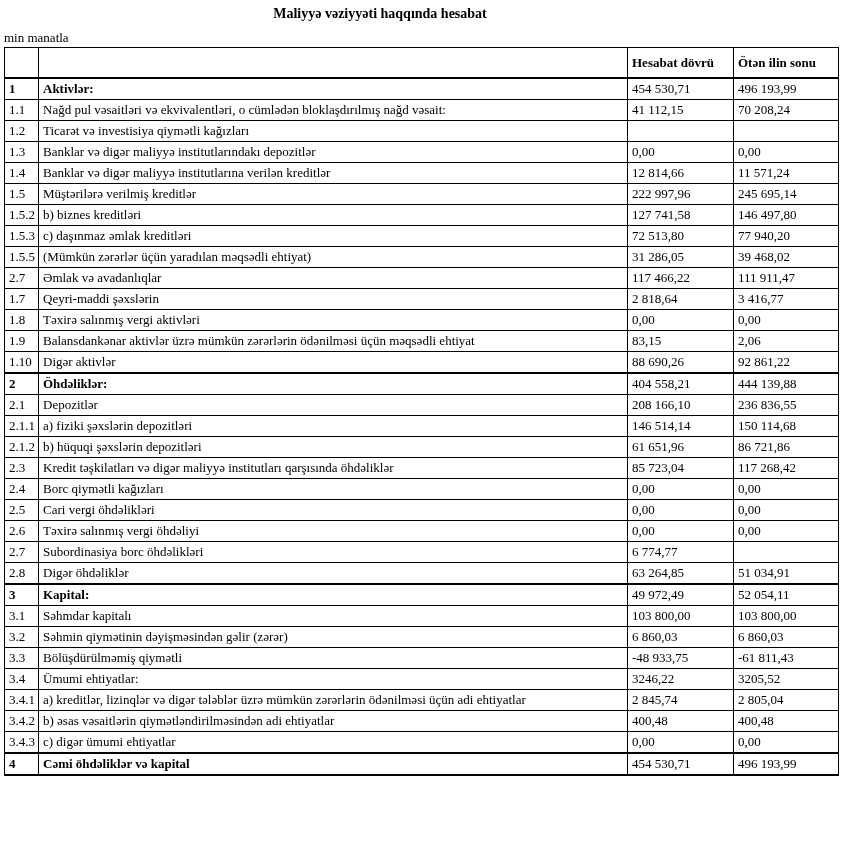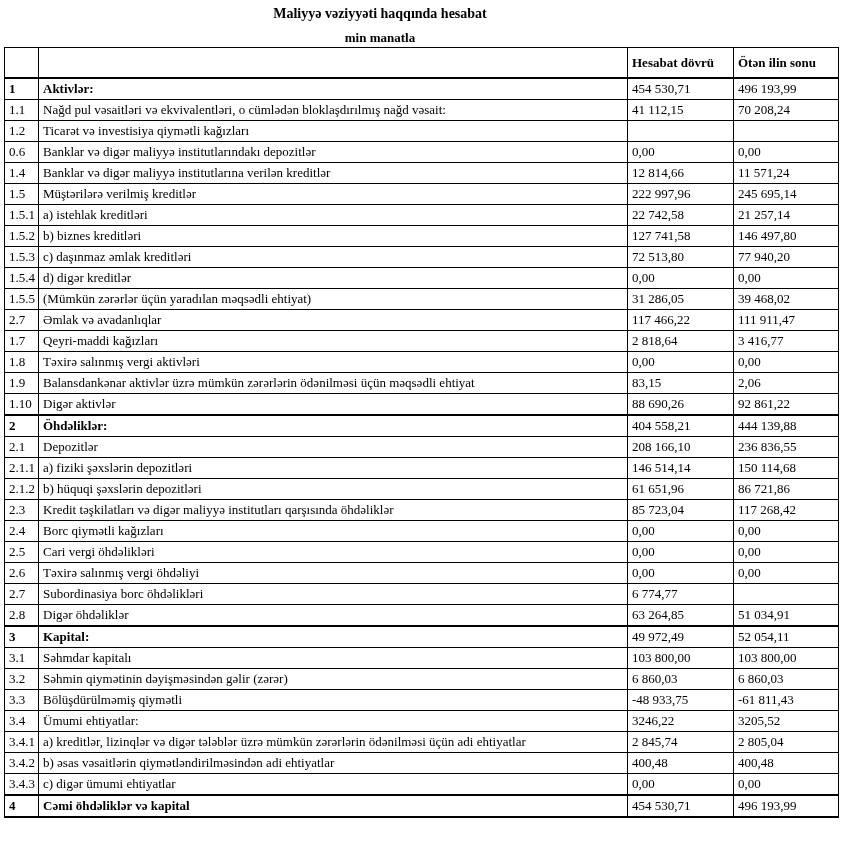--- a/index.html
+++ b/index.html
@@ -19,22 +19,22 @@
     padding: 6px 4px 0 4px;
   }
   .report-title {
     text-align: center;
     font-weight: bold;
     font-size: 14px;
     margin: 0;
     line-height: 16px;
   }
   .unit-note {
-    text-align: center;
-    font-weight: bold;
+    text-align: left;
+    font-weight: normal;
     font-size: 13px;
     margin-top: 9px;
     margin-bottom: 2px;
     line-height: 14px;
   }
   table.fin-table {
     border-collapse: collapse;
     table-layout: fixed;
     width: 834px;
     border: 1px solid #000;
@@ -110,76 +110,64 @@
           <td class="value-cell">41 112,15</td>
           <td class="value-cell">70 208,24</td>
         </tr>
         <tr>
           <td class="no-cell">1.2</td>
           <td class="label-cell">Ticarət və investisiya qiymətli kağızları</td>
           <td class="value-cell"></td>
           <td class="value-cell"></td>
         </tr>
         <tr>
-          <td class="no-cell">0.6</td>
+          <td class="no-cell">1.3</td>
           <td class="label-cell">Banklar və digər maliyyə institutlarındakı depozitlər</td>
           <td class="value-cell">0,00</td>
           <td class="value-cell">0,00</td>
         </tr>
         <tr>
           <td class="no-cell">1.4</td>
           <td class="label-cell">Banklar və digər maliyyə institutlarına verilən kreditlər</td>
           <td class="value-cell">12 814,66</td>
           <td class="value-cell">11 571,24</td>
         </tr>
         <tr>
           <td class="no-cell">1.5</td>
           <td class="label-cell">Müştərilərə verilmiş kreditlər</td>
           <td class="value-cell">222 997,96</td>
           <td class="value-cell">245 695,14</td>
         </tr>
         <tr>
-          <td class="no-cell">1.5.1</td>
-          <td class="label-cell">a) istehlak kreditləri</td>
-          <td class="value-cell">22 742,58</td>
-          <td class="value-cell">21 257,14</td>
-        </tr>
-        <tr>
           <td class="no-cell">1.5.2</td>
           <td class="label-cell">b) biznes kreditləri</td>
           <td class="value-cell">127 741,58</td>
           <td class="value-cell">146 497,80</td>
         </tr>
         <tr>
           <td class="no-cell">1.5.3</td>
           <td class="label-cell">c) daşınmaz əmlak kreditləri</td>
           <td class="value-cell">72 513,80</td>
           <td class="value-cell">77 940,20</td>
         </tr>
         <tr>
-          <td class="no-cell">1.5.4</td>
-          <td class="label-cell">d) digər kreditlər</td>
-          <td class="value-cell">0,00</td>
-          <td class="value-cell">0,00</td>
-        </tr>
-        <tr>
           <td class="no-cell">1.5.5</td>
           <td class="label-cell">(Mümkün zərərlər üçün yaradılan məqsədli ehtiyat)</td>
           <td class="value-cell">31 286,05</td>
           <td class="value-cell">39 468,02</td>
         </tr>
         <tr>
           <td class="no-cell">2.7</td>
           <td class="label-cell">Əmlak və avadanlıqlar</td>
           <td class="value-cell">117 466,22</td>
           <td class="value-cell">111 911,47</td>
         </tr>
         <tr>
           <td class="no-cell">1.7</td>
-          <td class="label-cell">Qeyri-maddi kağızları</td>
+          <td class="label-cell">Qeyri-maddi şəxslərin</td>
           <td class="value-cell">2 818,64</td>
           <td class="value-cell">3 416,77</td>
         </tr>
         <tr>
           <td class="no-cell">1.8</td>
           <td class="label-cell">Təxirə salınmış vergi aktivləri</td>
           <td class="value-cell">0,00</td>
           <td class="value-cell">0,00</td>
         </tr>
         <tr>

